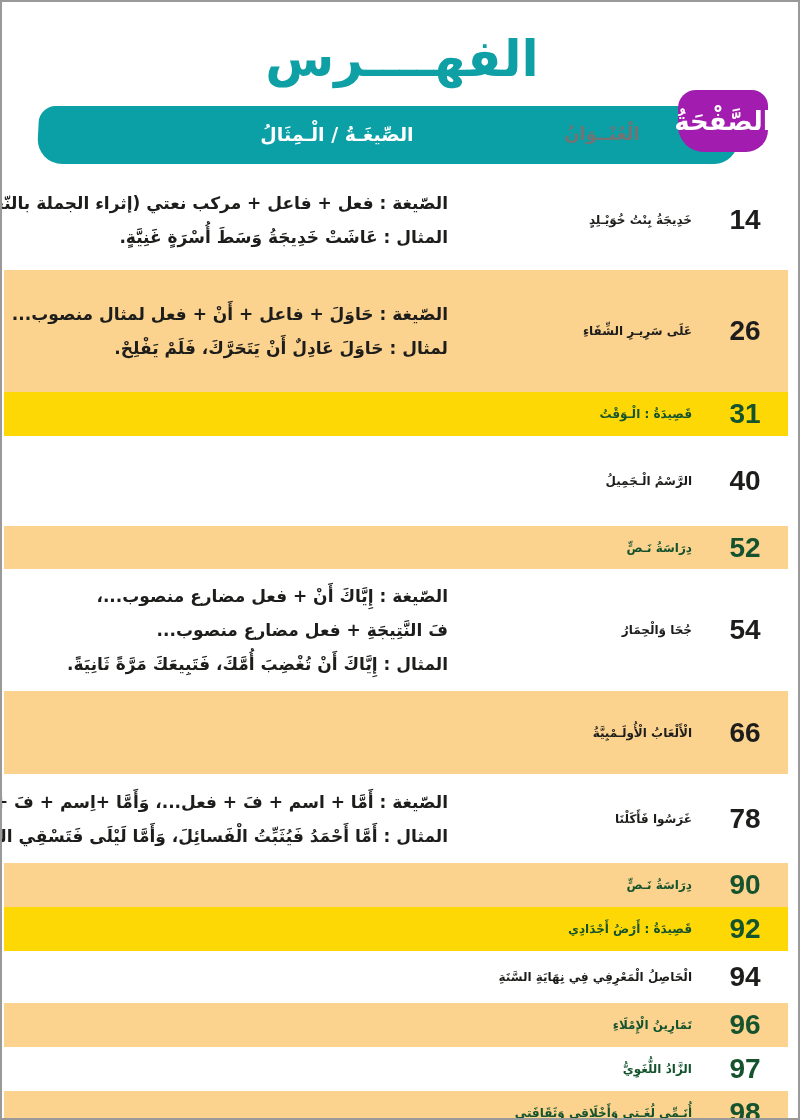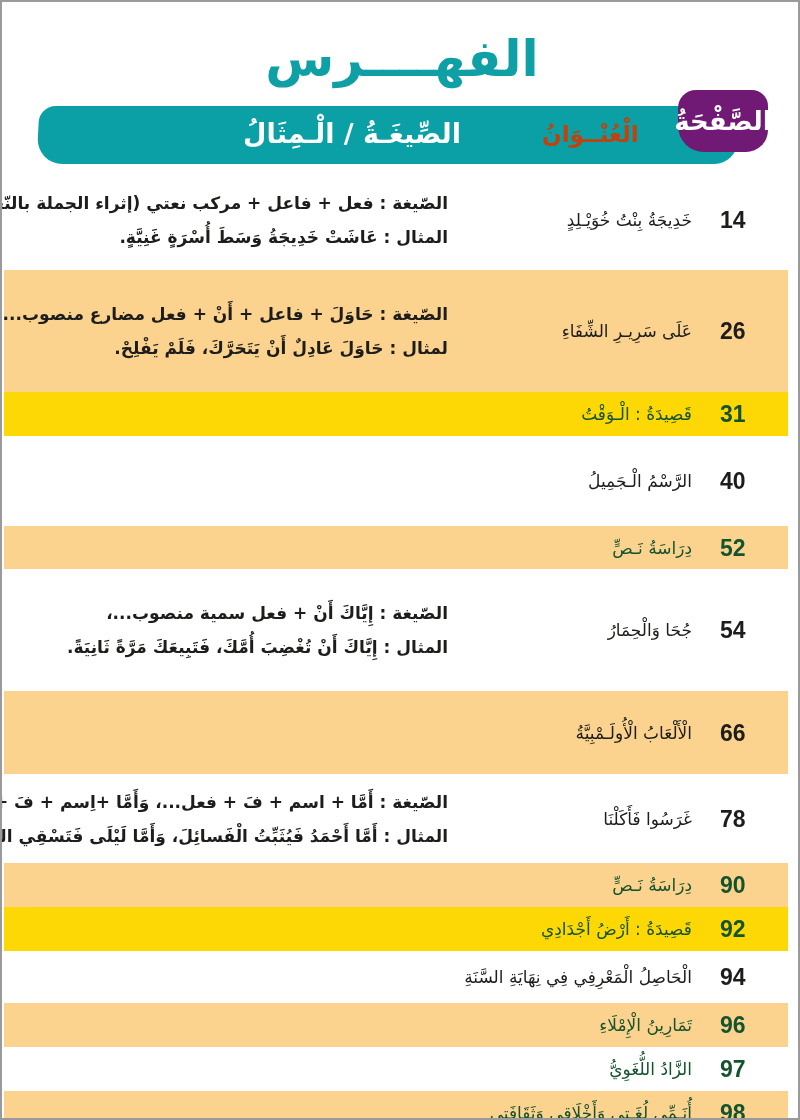--- a/index.html
+++ b/index.html
@@ -14,39 +14,39 @@
     font-size: 50px; font-weight: bold; color: #0fa0a6; line-height: 70px;
     font-family: "DejaVu Sans", sans-serif; direction: rtl;
   }
   .header-bar {
     position: absolute; top: 104px; left: 36px; width: 700px; height: 58px;
     background: #0aa0a6; border-radius: 16px 10px 22px 26px;
     transform: skewX(-3deg);
   }
   .page-tab {
     position: absolute; top: 88px; left: 676px; width: 90px; height: 62px;
-    background: #701a75; border-radius: 18px 16px 22px 26px;
+    background: #a21caf; border-radius: 18px 16px 22px 26px;
     display: flex; align-items: center; justify-content: center;
     color: #fff; font-size: 26px; font-weight: bold; direction: rtl;
   }
-  .hdr-title { position: absolute; top: 110px; left: 540px; width: 120px; text-align: left; color: #c2410c; font-size: 23px; font-weight: bold; direction: rtl; line-height: 44px; }
-  .hdr-formula { position: absolute; top: 110px; left: 215px; width: 270px; text-align: center; color: #fff; font-size: 27px; font-weight: bold; direction: rtl; line-height: 44px; }
+  .hdr-title { position: absolute; top: 110px; left: 540px; width: 120px; text-align: center; color: #737373; font-size: 18px; font-weight: bold; direction: rtl; line-height: 44px; }
+  .hdr-formula { position: absolute; top: 110px; left: 200px; width: 270px; text-align: center; color: #fff; font-size: 19px; font-weight: bold; direction: rtl; line-height: 44px; }
 
   .rows { position: absolute; top: 168px; left: 2px; width: 784px; }
   .row { position: relative; width: 784px; }
   .row.white { background: #ffffff; }
   .row.peach { background: #fcd28f; }
   .row.yellow { background: #fdd804; }
   .num {
     position: absolute; right: 18px; top: 50%; transform: translateY(-50%);
-    font-family: "Liberation Sans", sans-serif; font-weight: bold; font-size: 23px; width: 50px; 
+    font-family: "Liberation Sans", sans-serif; font-weight: bold; font-size: 28px; width: 50px; text-align: center;
   }
   .ttl {
     position: absolute; right: 96px; top: 50%; transform: translateY(-50%);
-    font-size: 17px; direction: rtl; text-align: right; white-space: nowrap;
+    font-size: 12px; direction: rtl; text-align: right; white-space: nowrap; font-weight: bold;
   }
   .dark { color: #1d1d1b; }
   .blue { color: #14532d; }
   .formula {
     position: absolute; right: 340px; top: 50%; transform: translateY(-50%);
     direction: rtl; text-align: right; font-size: 17px; font-weight: bold; color: #1d1d1b;
     white-space: nowrap;
   }
   .formula div { line-height: 34px; }
 </style>
@@ -70,21 +70,21 @@
     <div class="formula">
       <div>الصّيغة : فعل + فاعل + مركب نعتي (إثراء الجملة بالنّعت)</div>
       <div>المثال : عَاشَتْ خَدِيجَةُ وَسَطَ أُسْرَةٍ غَنِيَّةٍ.</div>
     </div>
   </div>
 
   <div class="row peach" style="height:122px">
     <span class="num dark">26</span>
     <span class="ttl dark">عَلَى سَرِيـرِ الشِّفَاءِ</span>
     <div class="formula">
-      <div>الصّيغة : حَاوَلَ + فاعل + أَنْ + فعل مضارع منصوب...</div>
+      <div>الصّيغة : حَاوَلَ + فاعل + أَنْ + فعل لمثال منصوب...</div>
       <div>لمثال : حَاوَلَ عَادِلٌ أَنْ يَتَحَرَّكَ، فَلَمْ يَفْلِحْ.</div>
     </div>
   </div>
 
   <div class="row yellow" style="height:44px">
     <span class="num blue">31</span>
     <span class="ttl blue">قَصِيدَةُ : الْـوَقْتُ</span>
   </div>
 
   <div class="row white" style="height:90px">
@@ -96,21 +96,22 @@
 
   <div class="row peach" style="height:43px">
     <span class="num blue">52</span>
     <span class="ttl blue">دِرَاسَةُ نَـصٍّ</span>
   </div>
 
   <div class="row white" style="height:122px">
     <span class="num dark">54</span>
     <span class="ttl dark">جُحَا وَالْحِمَارُ</span>
     <div class="formula">
-      <div>الصّيغة : إِيَّاكَ أَنْ + فعل سمية منصوب...،</div>
+      <div>الصّيغة : إِيَّاكَ أَنْ + فعل مضارع منصوب...،</div>
+      <div>فَ النَّتِيجَةِ + فعل مضارع منصوب...</div>
       <div>المثال : إِيَّاكَ أَنْ تُغْضِبَ أُمَّكَ، فَتَبِيعَكَ مَرَّةً ثَانِيَةً.</div>
     </div>
   </div>
 
   <div class="row peach" style="height:83px">
     <span class="num dark">66</span>
     <span class="ttl dark">الْأَلْعَابُ الْأُولَـمْبِيَّةُ</span>
   </div>
 
   <div class="row white" style="height:89px">

